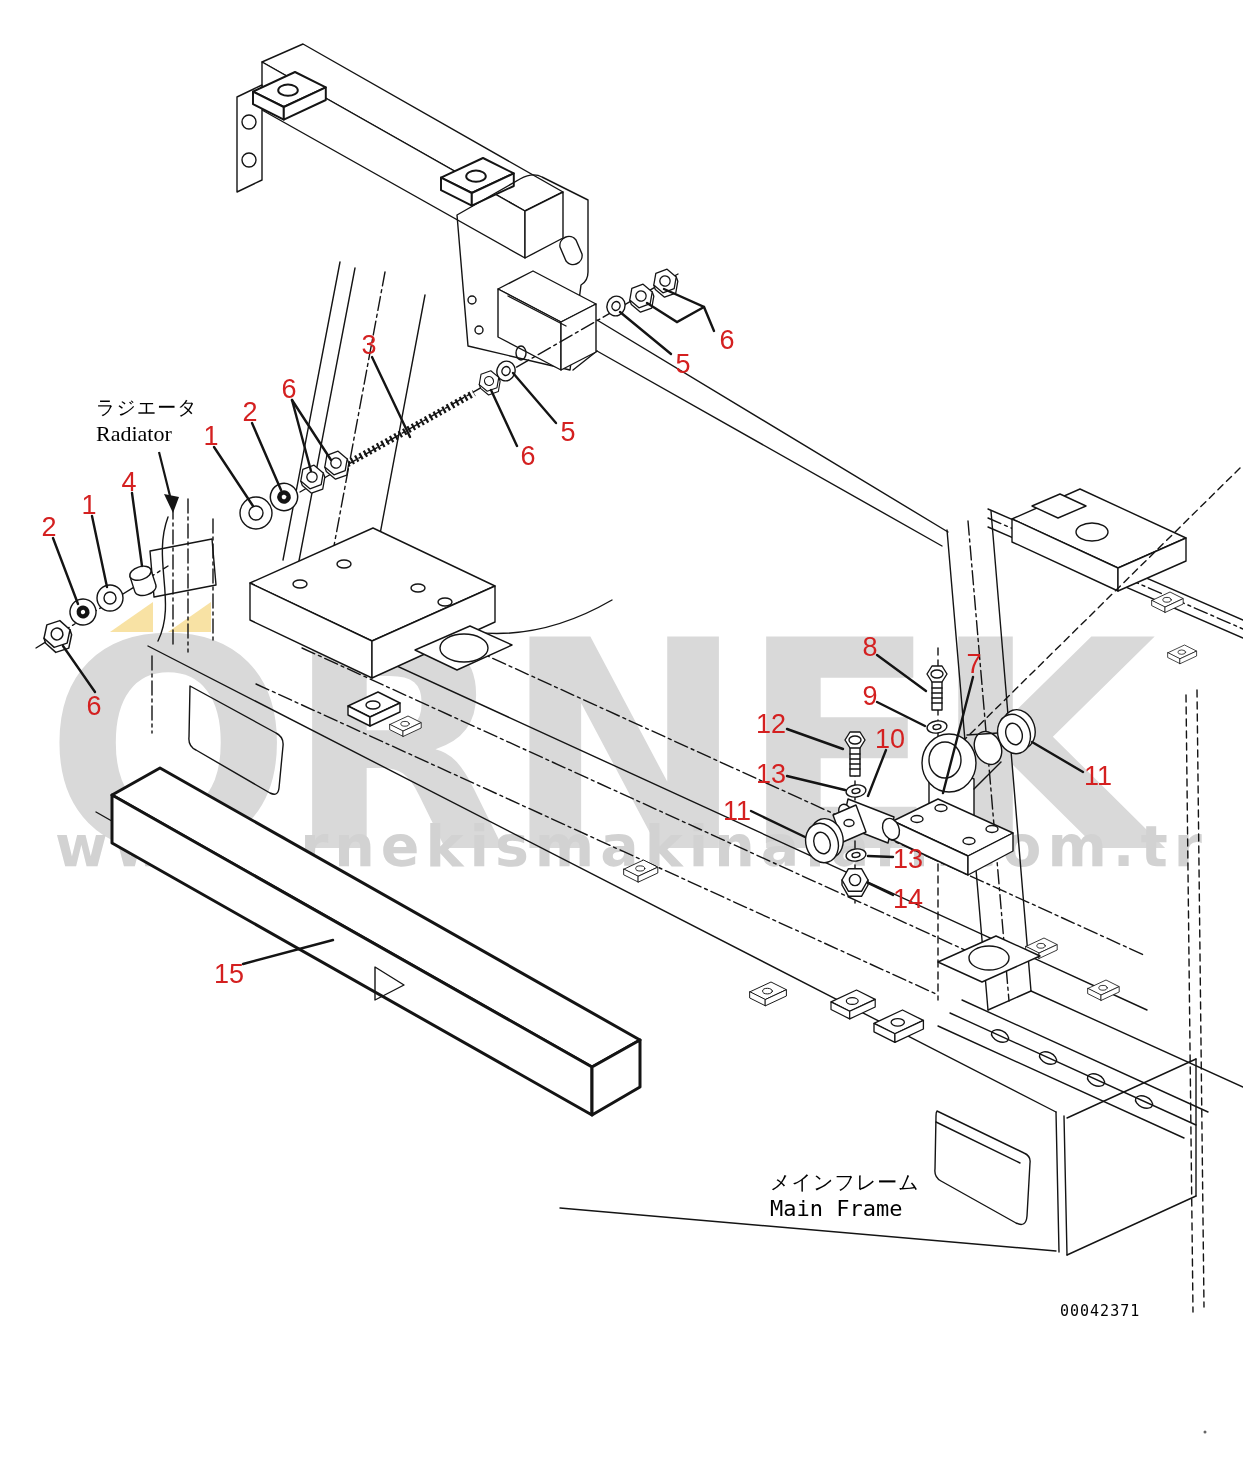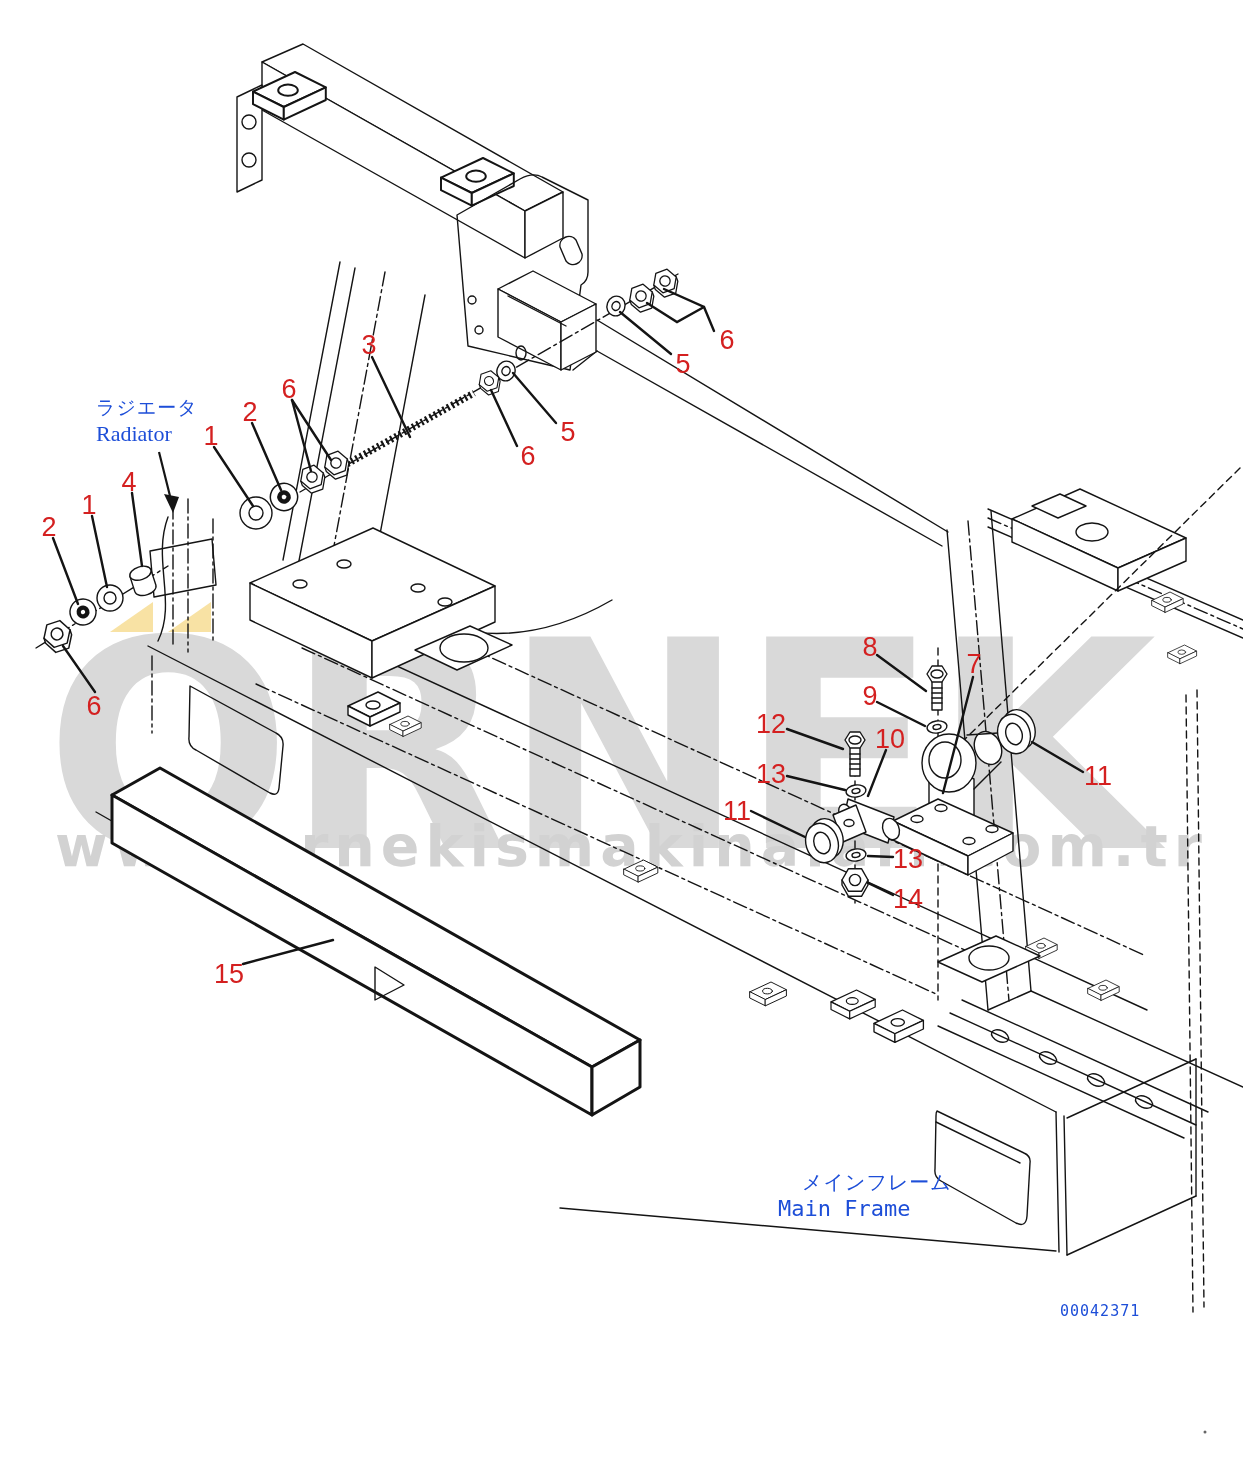--- a/index.html
+++ b/index.html
@@ -7,21 +7,21 @@
          font-family:"DejaVu Sans",sans-serif;}
   #art{position:absolute;left:0;top:0;}
   .ln{fill:none;stroke:#141414;stroke-width:1.4;stroke-linejoin:round;stroke-linecap:round;}
   .wf{fill:#ffffff;stroke:#141414;stroke-width:1.4;stroke-linejoin:round;stroke-linecap:round;}
   .cl{stroke-dasharray:14 4 3 4;}
   .hd{stroke-dasharray:7 5;}
   .thk{stroke-width:3;}
   .callout{font-family:"Liberation Sans","DejaVu Sans",sans-serif;font-size:27px;}
   .wm-brand{font-family:"DejaVu Sans",sans-serif;font-weight:bold;font-size:290px;letter-spacing:-6px;}
   .wm-url{font-family:"DejaVu Sans",sans-serif;font-weight:bold;font-size:57px;letter-spacing:6px;}
-  .diagram-label{position:absolute;color:#1d4ed8;white-space:nowrap;line-height:1.25;}
+  .diagram-label{position:absolute;color:#000000;white-space:nowrap;line-height:1.25;}
   .jp{font-family:"DejaVu Sans Mono","DejaVu Sans",monospace;}
   .mono{font-family:"DejaVu Sans Mono","Liberation Mono",monospace;}
 </style>
 </head>
 <body>
 
 <div id="stage">
   <svg id="art" width="1243" height="1481" viewBox="0 0 1243 1481">
 
     <defs>
@@ -317,18 +317,18 @@
 
     <circle cx="1205" cy="1432" r="1.5" fill="#666"></circle>
   </svg>
 
   <div class="diagram-label" style="left:96px;top:396px;">
     <div class="jp" style="font-size:19px;letter-spacing:1px;">ラジエータ</div>
     <div class="mono" style="font-size:22px;font-family:Liberation Serif, serif;">Radiator</div>
   </div>
 
   <div class="diagram-label" style="left:770px;top:1170px;">
-    <div class="jp" style="font-size:20px;letter-spacing:1px;margin-left:32px;">メインフレーム</div>
-    <div class="mono" style="font-size:22px;margin-left:8px;">Main Frame</div>
+    <div class="jp" style="font-size:20px;letter-spacing:1px;">メインフレーム</div>
+    <div class="mono" style="font-size:22px;">Main Frame</div>
   </div>
 
   <div class="diagram-label mono" style="left:1060px;top:1302px;font-size:15px;letter-spacing:1px;">00042371</div>
 </div>
 
 </body></html>

